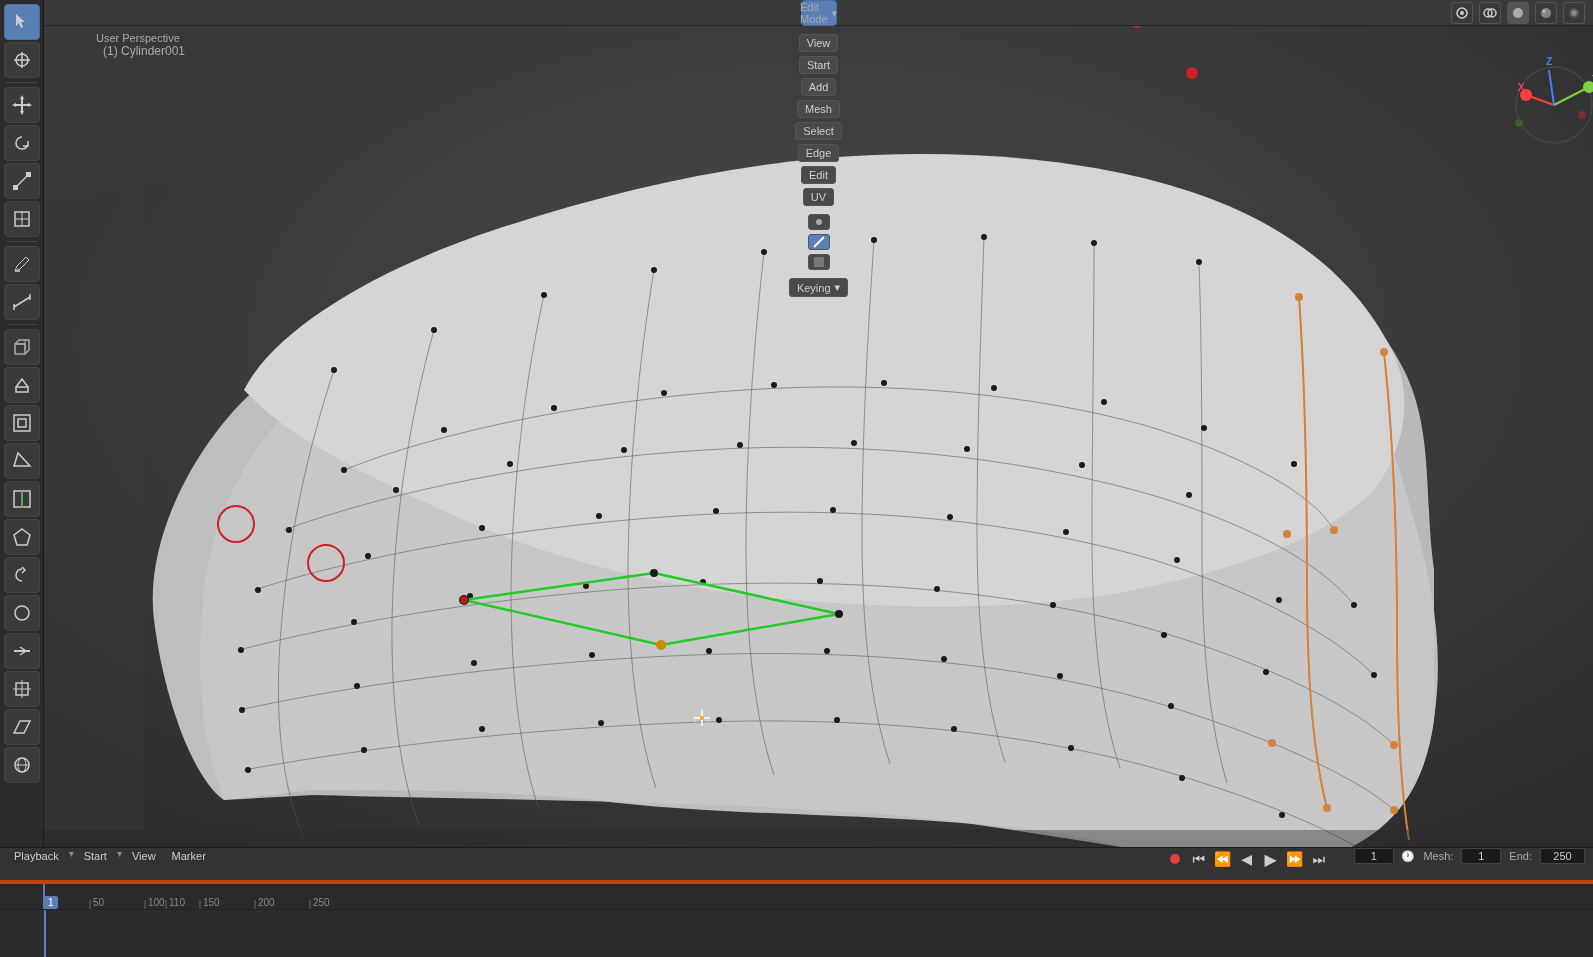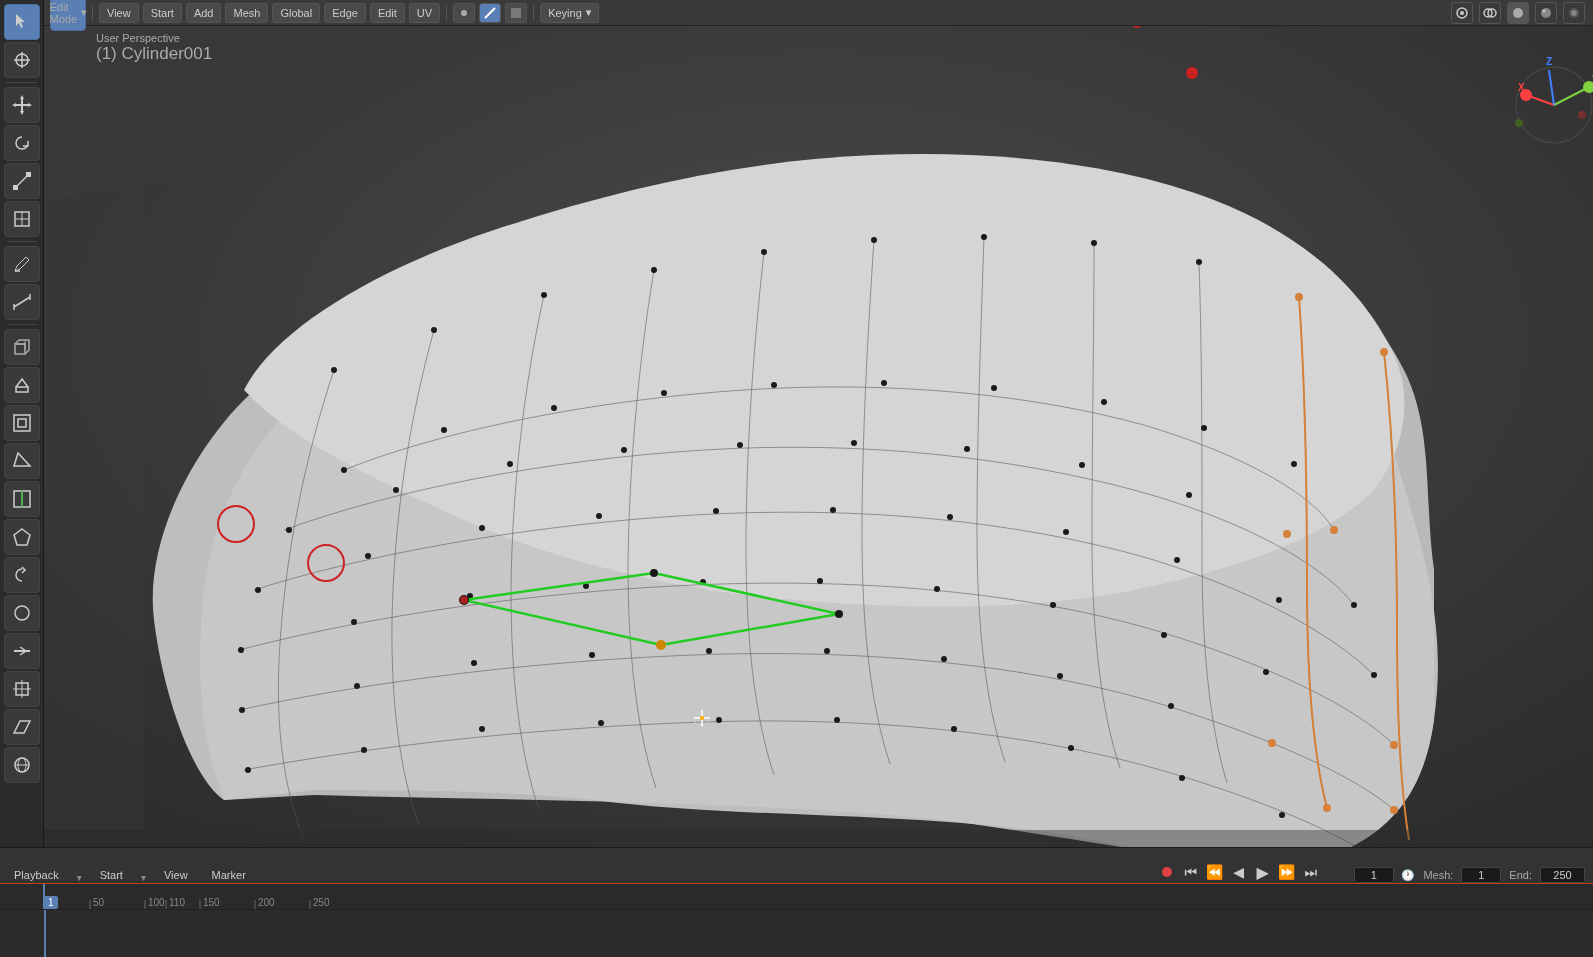--- a/index.html
+++ b/index.html
@@ -32,20 +32,21 @@
       left: 44px;
       right: 0;
       height: 26px;
       background: #3a3a3a;
       display: flex;
       align-items: center;
       padding: 0 6px;
       gap: 4px;
       z-index: 10;
       border-bottom: 1px solid #222;
+      flex-direction: column;
     }
 
     .top-bar-btn {
       background: #4a4a4a;
       border: 1px solid #555;
       color: #ccc;
       padding: 2px 7px;
       font-size: 11px;
       cursor: pointer;
       border-radius: 3px;
@@ -170,24 +171,24 @@
       height: 110px;
       background: #2b2b2b;
       border-top: 1px solid #1a1a1a;
       z-index: 10;
     }
 
     #timeline-controls {
       height: 36px;
       background: #333;
       display: flex;
-      align-items: flex-end;
+      align-items: flex-start;
       padding: 0 8px;
-      gap: 12px;
-      border-bottom: 1px solid #c2410c;
+      gap: 4px;
+      border-bottom: 4px solid #c2410c;
     }
 
     .timeline-menu-btn {
       padding: 2px 6px;
       background: none;
       border: none;
       color: #ccc;
       cursor: pointer;
       font-size: 11px;
     }
@@ -437,21 +438,21 @@
 
   <div class="top-bar-btn">
       <span>Add</span>
     </div>
 
   <div class="top-bar-btn">
       <span>Mesh</span>
     </div>
 
   <div class="top-bar-btn">
-      <span>Global</span>
+      <span>Select</span>
     </div>
 
   <div class="top-bar-btn">
       <span>Edge</span>
     </div>
 
   <div class="top-bar-btn">
       <span>Edit</span>
     </div>
 
@@ -681,21 +682,21 @@
 
     <rect x="0" y="830" width="1600" height="120" fill="#2a2a2a" opacity="0.4"></rect>
 
     <rect x="0" y="0" width="100" height="830" fill="#3a3a3a" opacity="0.3"></rect>
   </svg>
 
   <div id="viewport-label">
     <div style="color:#aaa; font-size:11px;">User Perspective</div>
   </div>
   <div id="object-name">
-    <div style="color:#aaa; font-size:17px;">(1) Cylinder001</div>
+    <div style="color:#aaa; font-size:12px;margin-left:7px;">(1) Cylinder001</div>
   </div>
 
   <div id="top-right-icons">
     <div class="tr-icon" title="Viewport Overlays">
       <svg width="14" height="14" viewBox="0 0 14 14">
           <circle cx="7" cy="7" r="5" fill="none" stroke="#ccc" stroke-width="1.5"></circle>
           <circle cx="7" cy="7" r="2" fill="#ccc"></circle>
         </svg>
     </div>
     <div class="tr-icon" title="Toggle X-Ray">

